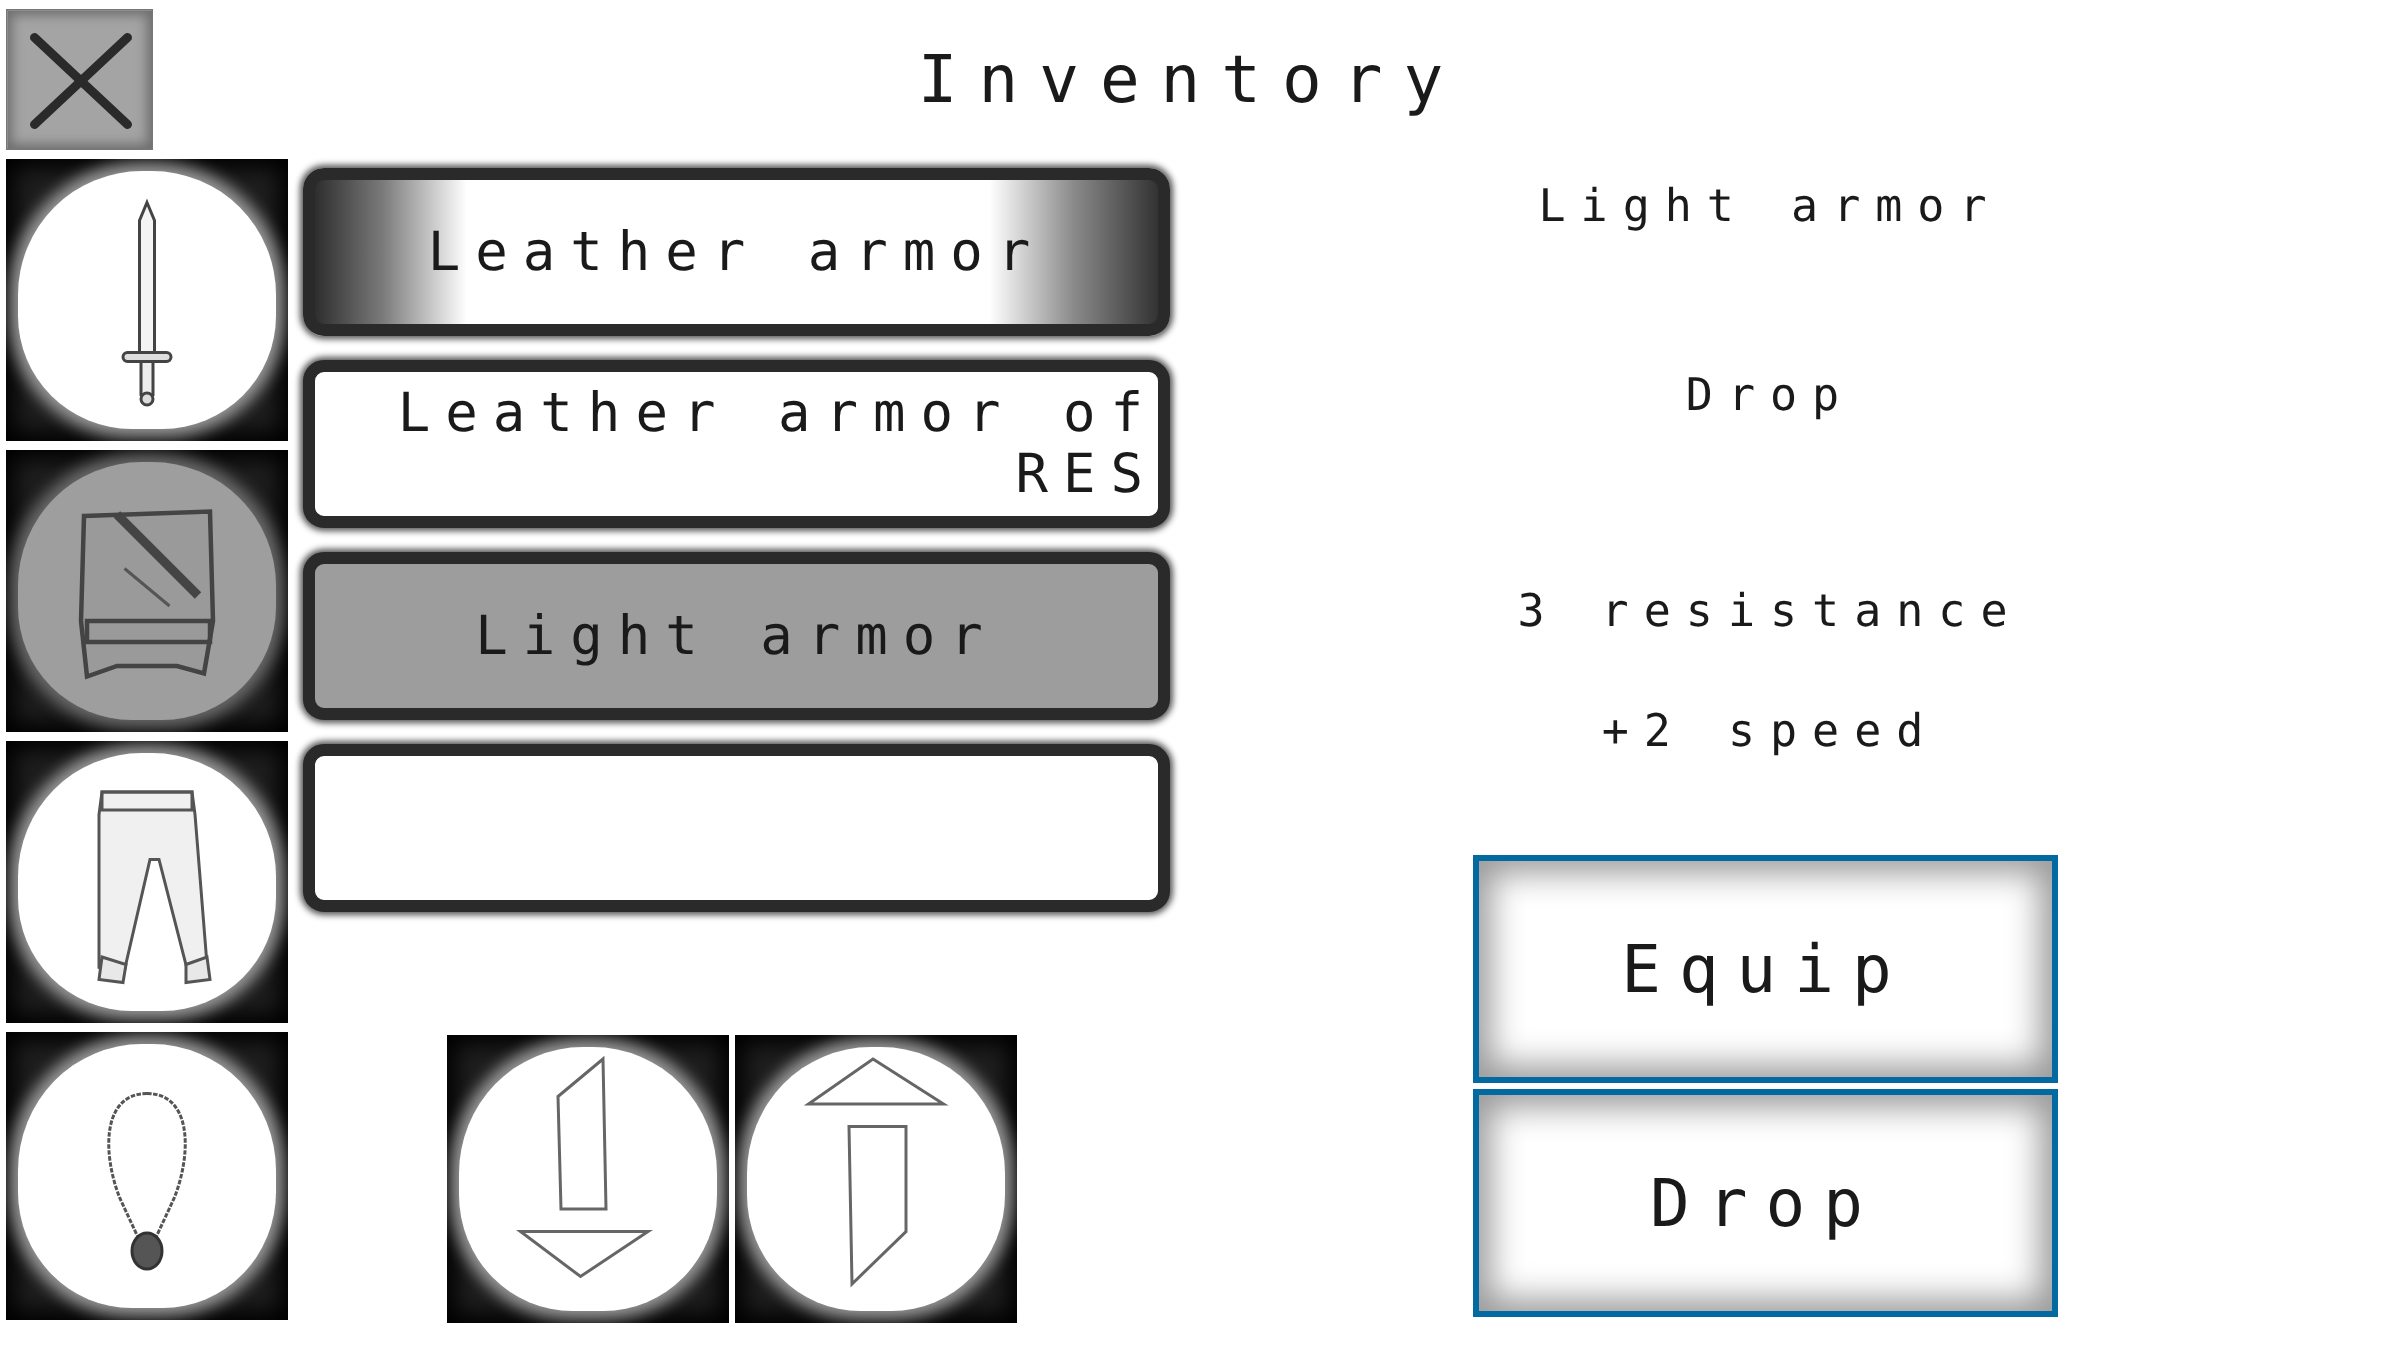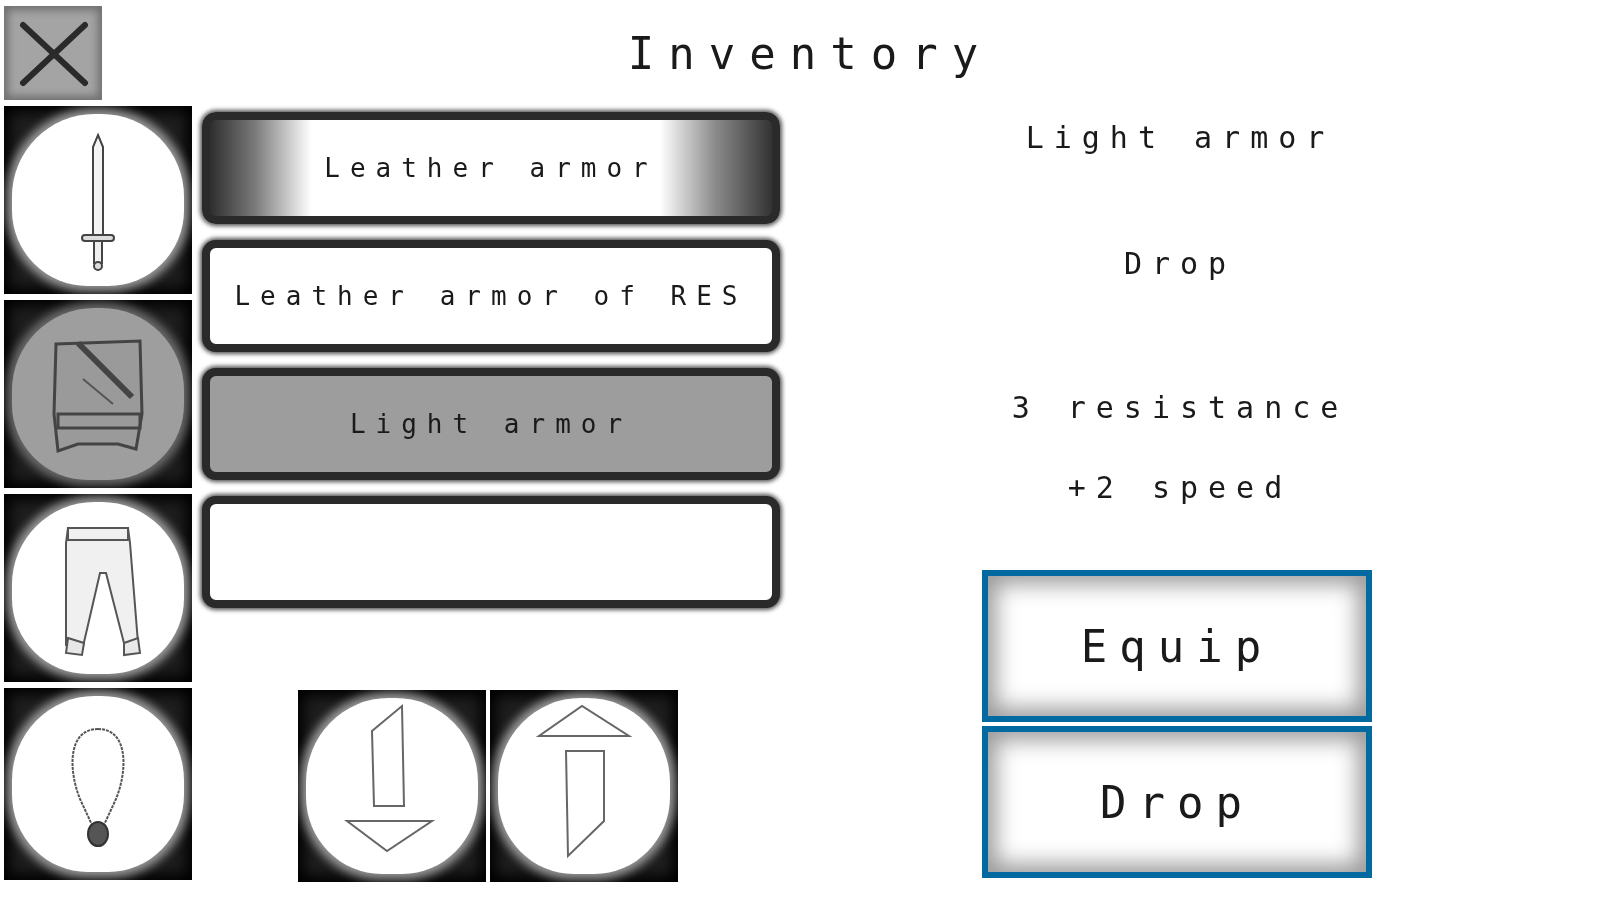--- a/index.html
+++ b/index.html
@@ -1,47 +1,47 @@
 <!DOCTYPE html>
 <html><head>
   <meta charset="utf-8">
   <style>
     html, body { margin:0; padding:0; background:#ffffff; }
     body { width:1600px; height:900px; position:relative; overflow:hidden;
            font-family:"DejaVu Sans Mono", monospace; color:#1a1a1a; }
     .abs { position:absolute; }
-    .title { left:600px; top:28px; width:420px; text-align:center; font-size:44px;
+    .title { left:584px; top:28px; width:420px; text-align:center; font-size:44px;
              letter-spacing:14px; font-weight:normal; }
     .close-btn { left:4px; top:6px; width:96px; height:92px; background:#a4a4a4;
                  box-shadow: inset 0 0 8px 3px #6e6e6e; border:1px solid #777; cursor:pointer; }
     .close-btn svg { width:100%; height:100%; }
     .slot { width:188px; height:188px; background:#1e1e1e; cursor:pointer; overflow:hidden;
             box-shadow: inset 0 0 14px 6px #000; }
     .slot .inner { position:absolute; left:8px; top:8px; right:8px; bottom:8px;
                    border-radius:48% 48% 44% 44%; background:#ffffff;
                    box-shadow: 0 0 10px 6px rgba(255,255,255,0.55); display:flex;
                    align-items:center; justify-content:center; }
     .slot.selected .inner { background:#9e9e9e; box-shadow:0 0 10px 6px rgba(158,158,158,0.6); }
     .slot svg { width:140px; height:150px; }
     .item-row { left:202px; width:578px; height:112px; border-radius:14px;
                 border:8px solid #2a2a2a; box-sizing:border-box; background:#fff;
                 display:flex; align-items:center; justify-content:center; cursor:pointer;
-                font-size:26px; letter-spacing:10px; box-shadow: 0 0 4px 2px #555; }
+                font-size:36px; letter-spacing:10px; box-shadow: 0 0 4px 2px #555; }
     .item-row.highlight { background: linear-gradient(90deg,#2e2e2e 0%, #7a7a7a 8%, #ffffff 18%, #ffffff 80%, #8a8a8a 90%, #333 100%); }
     .item-row.selected { background:#9d9d9d; }
     .arrow-btn { width:188px; height:192px; background:#1e1e1e; cursor:pointer; overflow:hidden;
                  box-shadow: inset 0 0 14px 6px #000; }
     .arrow-btn .inner { position:absolute; left:8px; top:8px; right:8px; bottom:8px;
                         border-radius:48% 48% 44% 44%; background:#fff;
                         box-shadow:0 0 10px 6px rgba(255,255,255,0.55);
                         display:flex; align-items:center; justify-content:center; }
     .arrow-btn svg { width:120px; height:170px; }
     .detail { left:985px; width:390px; text-align:center; font-size:30px; letter-spacing:10px; }
     .action-btn { left:982px; width:390px; height:152px; background:#fff; box-sizing:border-box;
-                  border:6px solid #0369a1; box-shadow: inset 0 0 22px 8px #9a9a9a;
+                  border:4px solid #0369a1; box-shadow: inset 0 0 22px 8px #9a9a9a;
                   display:flex; align-items:center; justify-content:center;
                   font-size:44px; letter-spacing:12px; cursor:pointer; }
   </style>
 </head>
 <body>
 
 <div class="abs title">Inventory</div>
 
 <div class="abs close-btn">
   <svg viewBox="0 0 96 92">

